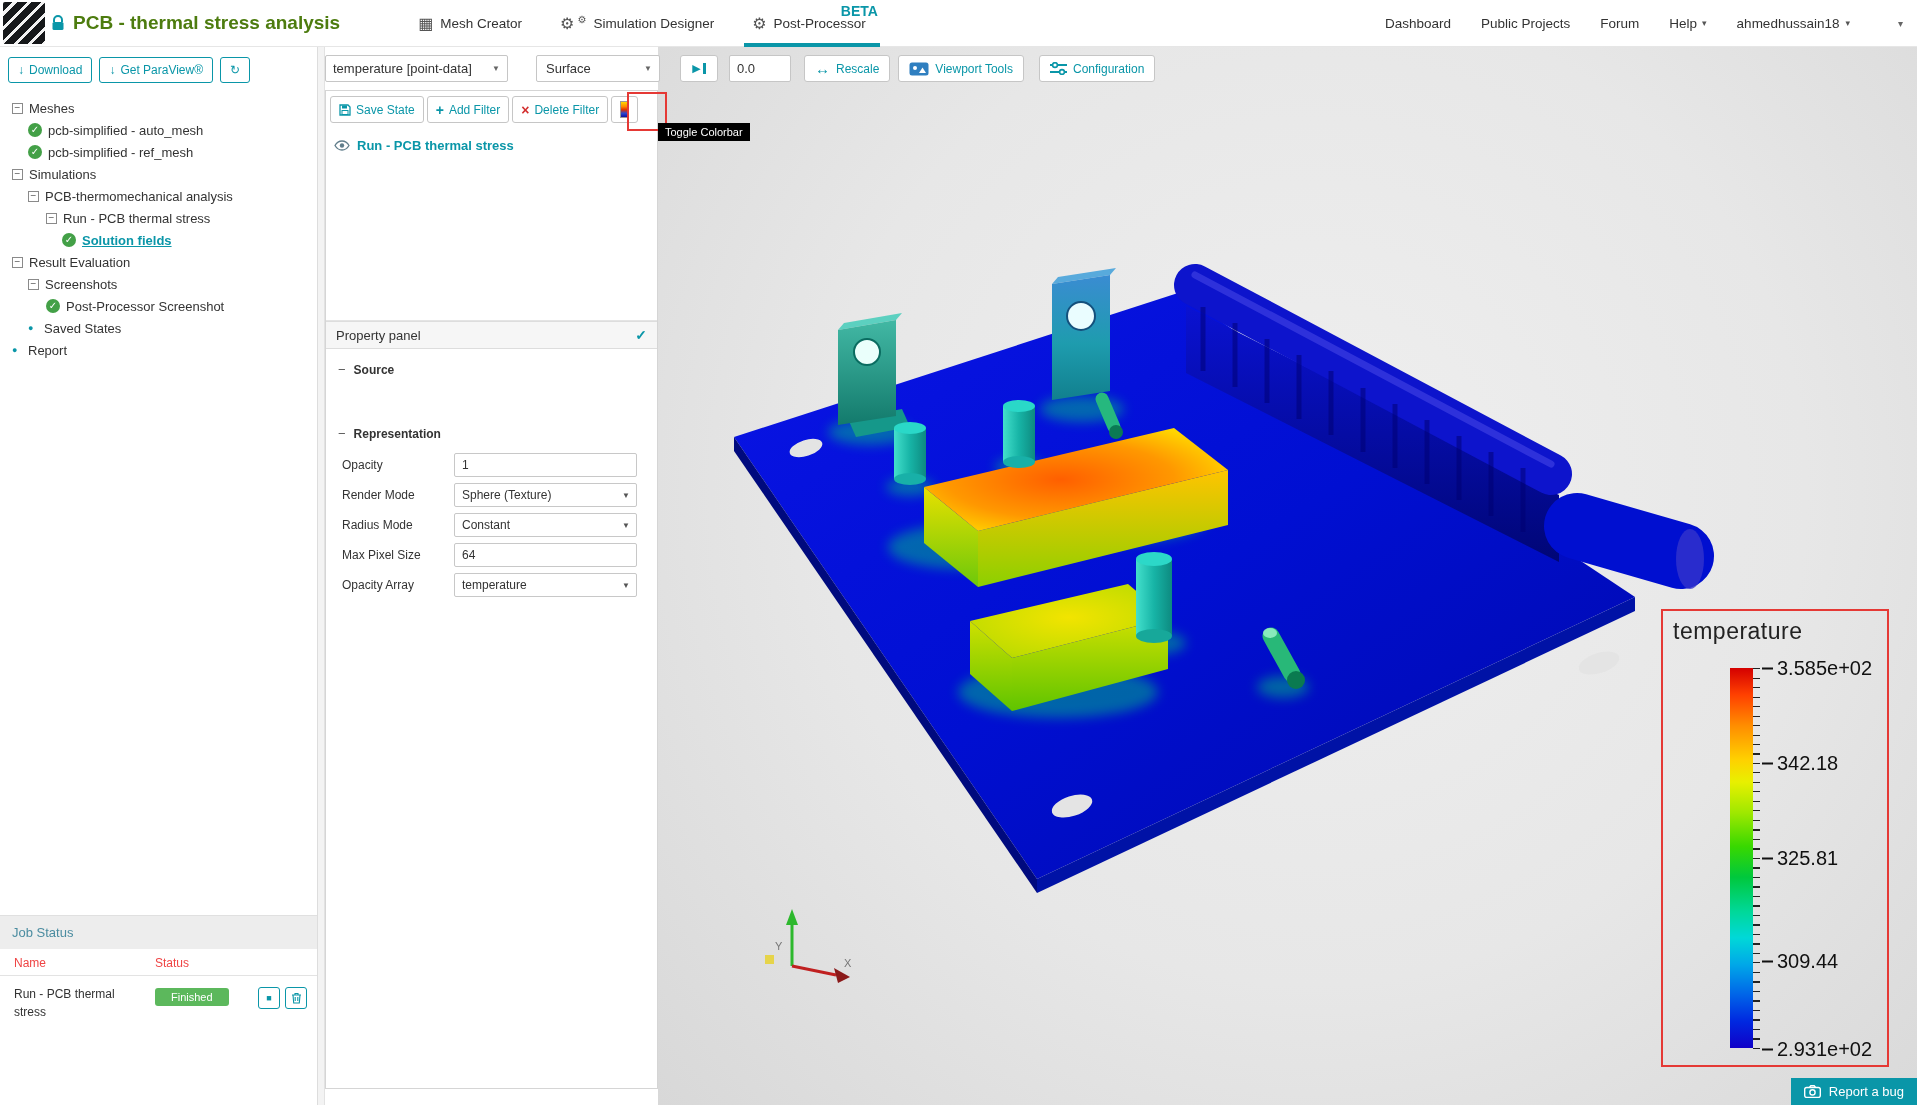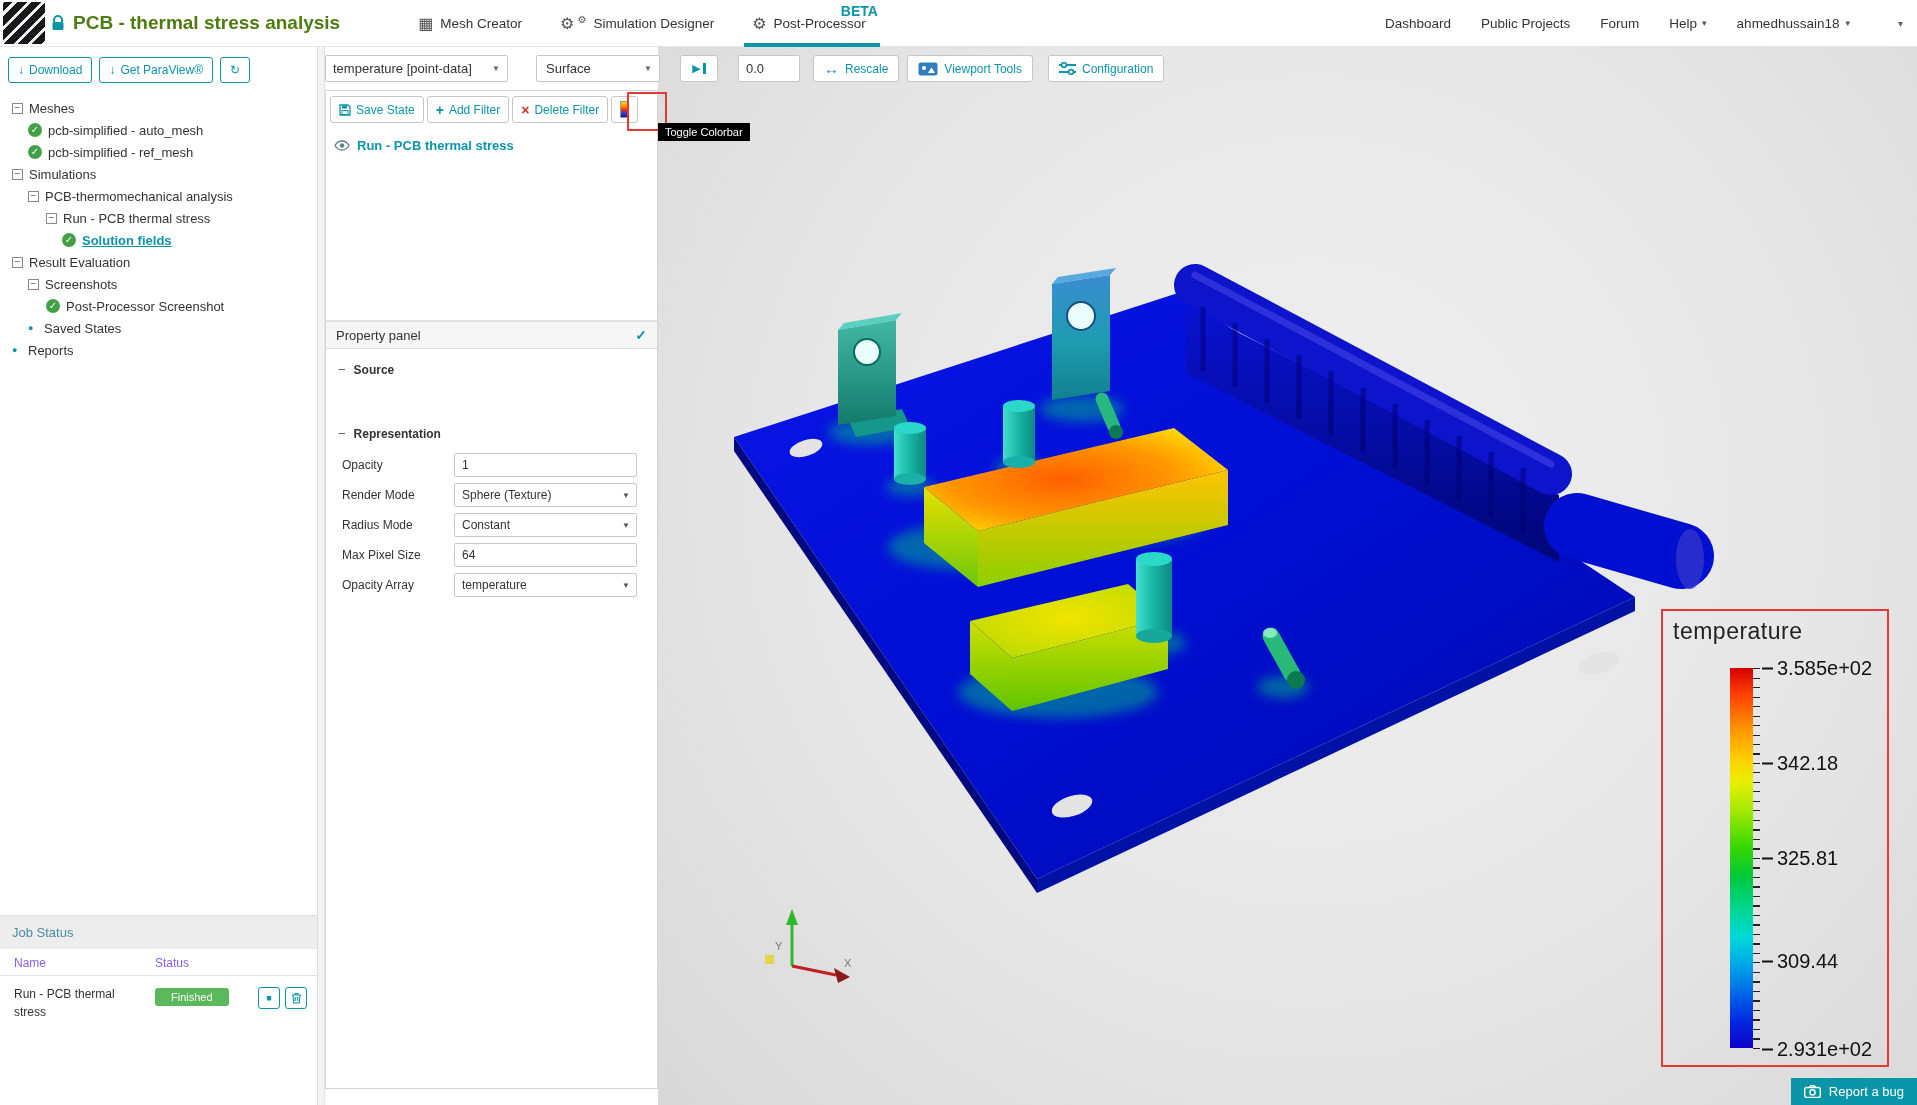--- a/index.html
+++ b/index.html
@@ -31,21 +31,21 @@
   .sbtn .bic { font-size:12px; }
   .tree { padding-top:4px; }
   .trow { display:flex; align-items:center; gap:6px; padding:3.5px 0 3.5px 12px; font-size:13px; color:#333; cursor:pointer; }
   .trow.l1 { padding-left:28px; } .trow.l2 { padding-left:46px; } .trow.l3 { padding-left:62px; }
   .exp { width:11px; height:11px; border:1px solid #8a8a8a; background:#fff; color:#555; font-size:10px; line-height:8px; text-align:center; flex:0 0 11px; }
   .chk { width:14px; height:14px; border-radius:50%; background:#43a047; color:#fff; font-size:10px; line-height:14px; text-align:center; flex:0 0 14px; }
   .tdot { color:#0a96a8; font-size:9px; flex:0 0 10px; }
   .sel-field { color:#0a96a8; font-weight:bold; text-decoration:underline; }
   .job-status { position:absolute; top:868px; left:0; right:0; }
   .js-head { background:#ededed; border-top:1px solid #e0e0e0; padding:9px 12px; color:#4b8ca0; font-size:13px; }
-  .js-cols { display:flex; padding:7px 14px 5px; border-bottom:1px solid #e3e3e3; font-size:12px; color:#8b5cf6; }
+  .js-cols { display:flex; padding:7px 14px 5px; border-bottom:1px solid #e3e3e3; font-size:12px; color:#ef4444; }
   .js-cols .c1 { flex:0 0 141px; }
   .js-row { display:flex; align-items:flex-start; padding:9px 10px 9px 14px; font-size:12px; color:#333; }
   .js-name { flex:0 0 141px; line-height:1.5; padding-right:30px; }
   .badge { background:#5cb85c; color:#fff; font-size:11px; padding:3px 16px; border-radius:3px; margin-top:3px; }
   .js-actions { margin-left:auto; display:flex; gap:5px; margin-top:2px; }
   .mini-btn { width:22px; height:22px; border:1px solid #0a96a8; background:#fff; border-radius:3px; display:flex; align-items:center; justify-content:center; color:#0a96a8; font-size:9px; cursor:pointer; }
 
   
   .main { position:absolute; left:318px; top:47px; right:0; bottom:0; background:#fff; }
   .scroll-strip { position:absolute; left:0; top:0; bottom:0; width:7px; background:#f3f3f3; border-right:1px solid #e2e2e2; z-index:3; }
@@ -54,21 +54,21 @@
 
   
   .toolbar { position:absolute; left:7px; top:0; right:0; height:43px; display:flex; align-items:center; z-index:6; }
   .tsel { position:relative; display:flex; align-items:center; height:27px; background:#fff; border:1px solid #c6c6c6; border-radius:2px; font-size:13px; color:#333; padding:0 22px 0 9px; cursor:pointer; }
   .tsel .sc { position:absolute; right:7px; font-size:8px; color:#666; }
   .w183 { width:183px;padding-left:7px; } .w124 { width:124px; margin-left:28px; }
   .tbtn { height:27px; background:#fff; border:1px solid #c6c6c6; border-radius:3px; display:flex; align-items:center; gap:6px; padding:0 10px; font-size:12px; color:#0a96a8; cursor:pointer; white-space:nowrap; }
   .play-btn { margin-left:20px; width:38px; justify-content:center; gap:2px; }
   .play-tri { font-size:11px; color:#0a96a8; }
   .play-bar { width:3px; height:11px; background:#0a96a8; }
-  .time-input { margin-left:20px; width:62px; height:27px; border:1px solid #c6c6c6; border-radius:2px; font-size:13px; color:#333; padding:0 7px; font-family:inherit; }
+  .time-input { margin-left:11px; width:62px; height:27px; border:1px solid #c6c6c6; border-radius:2px; font-size:13px; color:#333; padding:0 7px; font-family:inherit; }
   .rescale-btn { margin-left:13px; }
   .resize-ic { font-size:15px; font-weight:bold; }
   .vt-btn { margin-left:8px; }
   .cfg-btn { margin-left:15px; }
 
   
   .panel { position:absolute; left:7px; top:43px; width:333px; bottom:16px; background:#fff; border:1px solid #d5d5d5; overflow:visible; z-index:4; }
   .filter-row { display:flex; gap:3px; padding:5px 4px; align-items:center; }
   .fbtn { border:1px solid #c6c6c6; border-radius:3px; background:#fff; height:27px; font-size:12px; color:#0a96a8; display:flex; gap:5px; padding:0 8px; align-items:center; cursor:pointer; white-space:nowrap; }
   .plus-ic { font-weight:bold; font-size:14px; }
@@ -205,21 +205,21 @@
       <div class="trow l2">
           <span class="chk">✓</span>
           <span>Post-Processor Screenshot</span>
         </div>
       <div class="trow l1">
           <span class="tdot">●</span>
           <span>Saved States</span>
         </div>
       <div class="trow">
           <span class="tdot">●</span>
-          <span>Reports</span>
+          <span>Report</span>
         </div>
     </div>
 
     <div class="job-status">
       <div class="js-head">Job Status</div>
       <div class="js-cols">
         <span class="c1">Name</span>
         <span>Status</span>
       </div>
       <div class="js-row">

